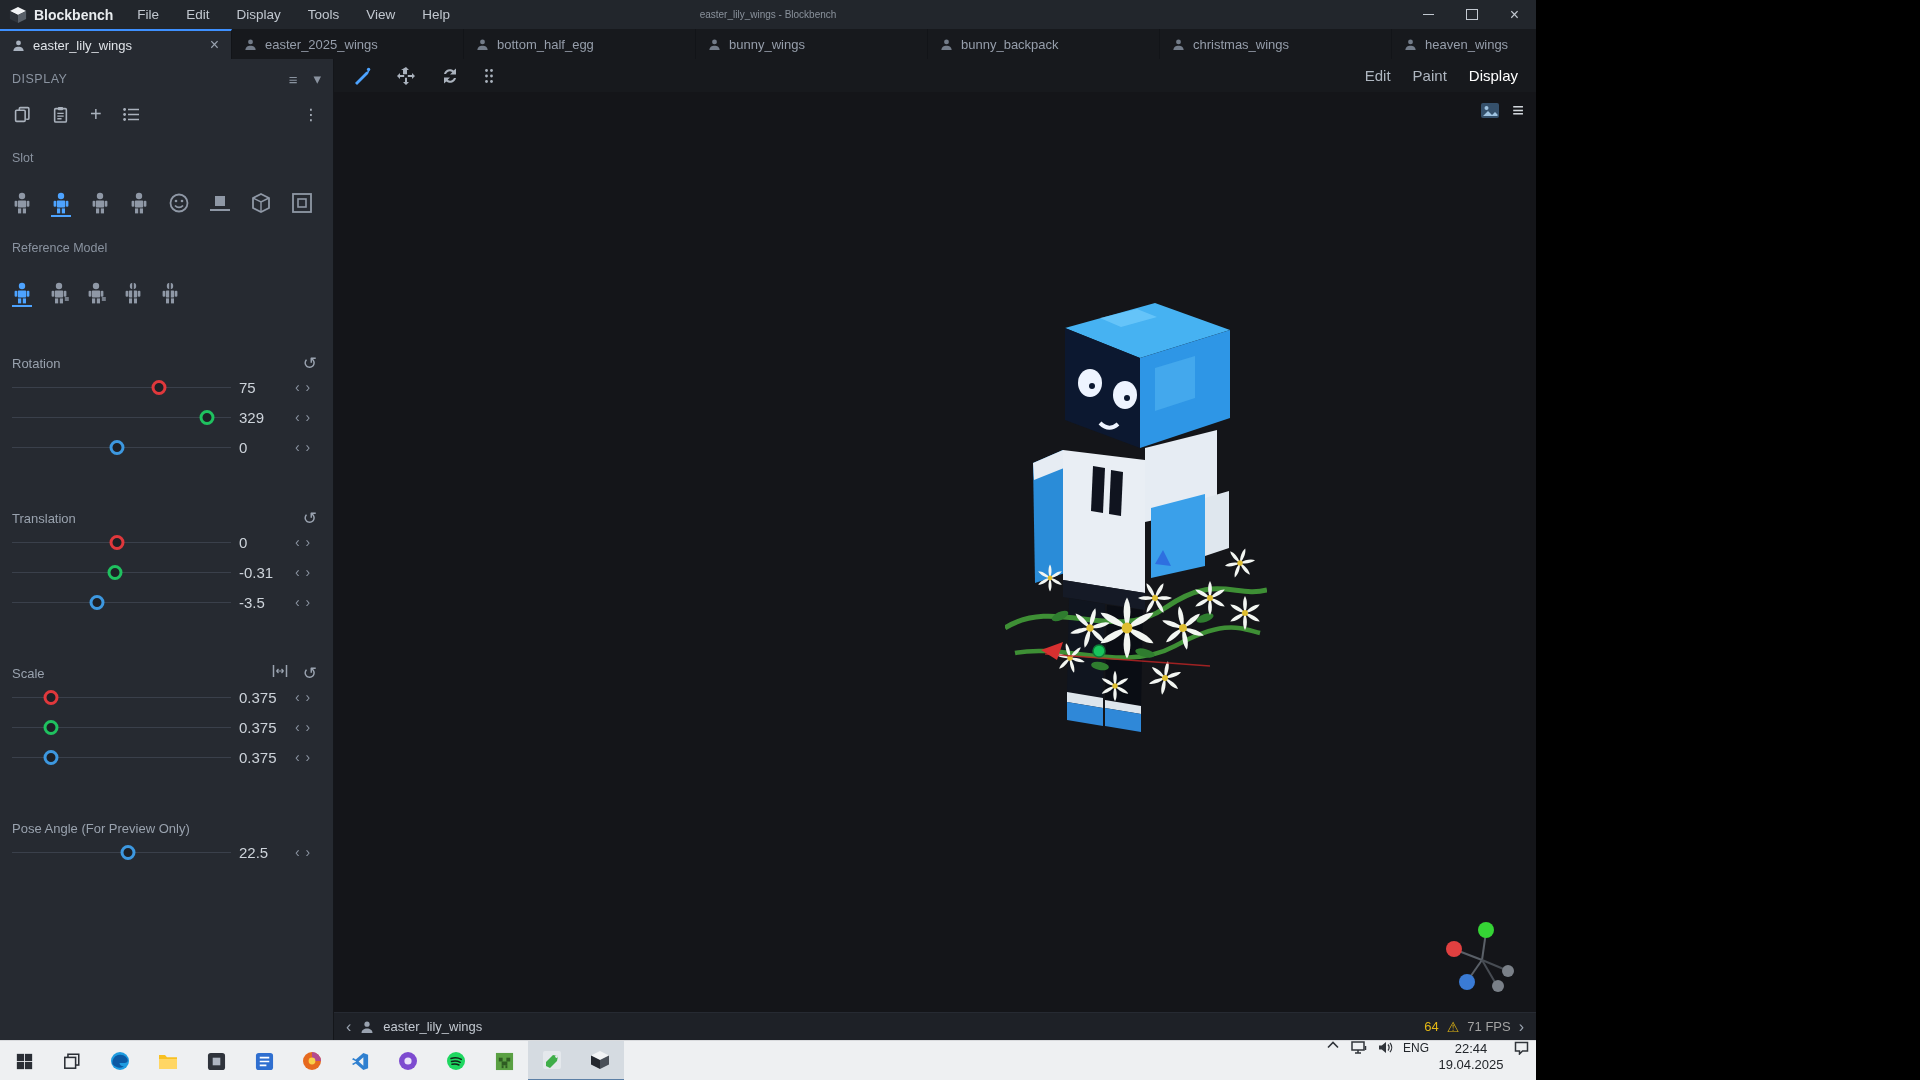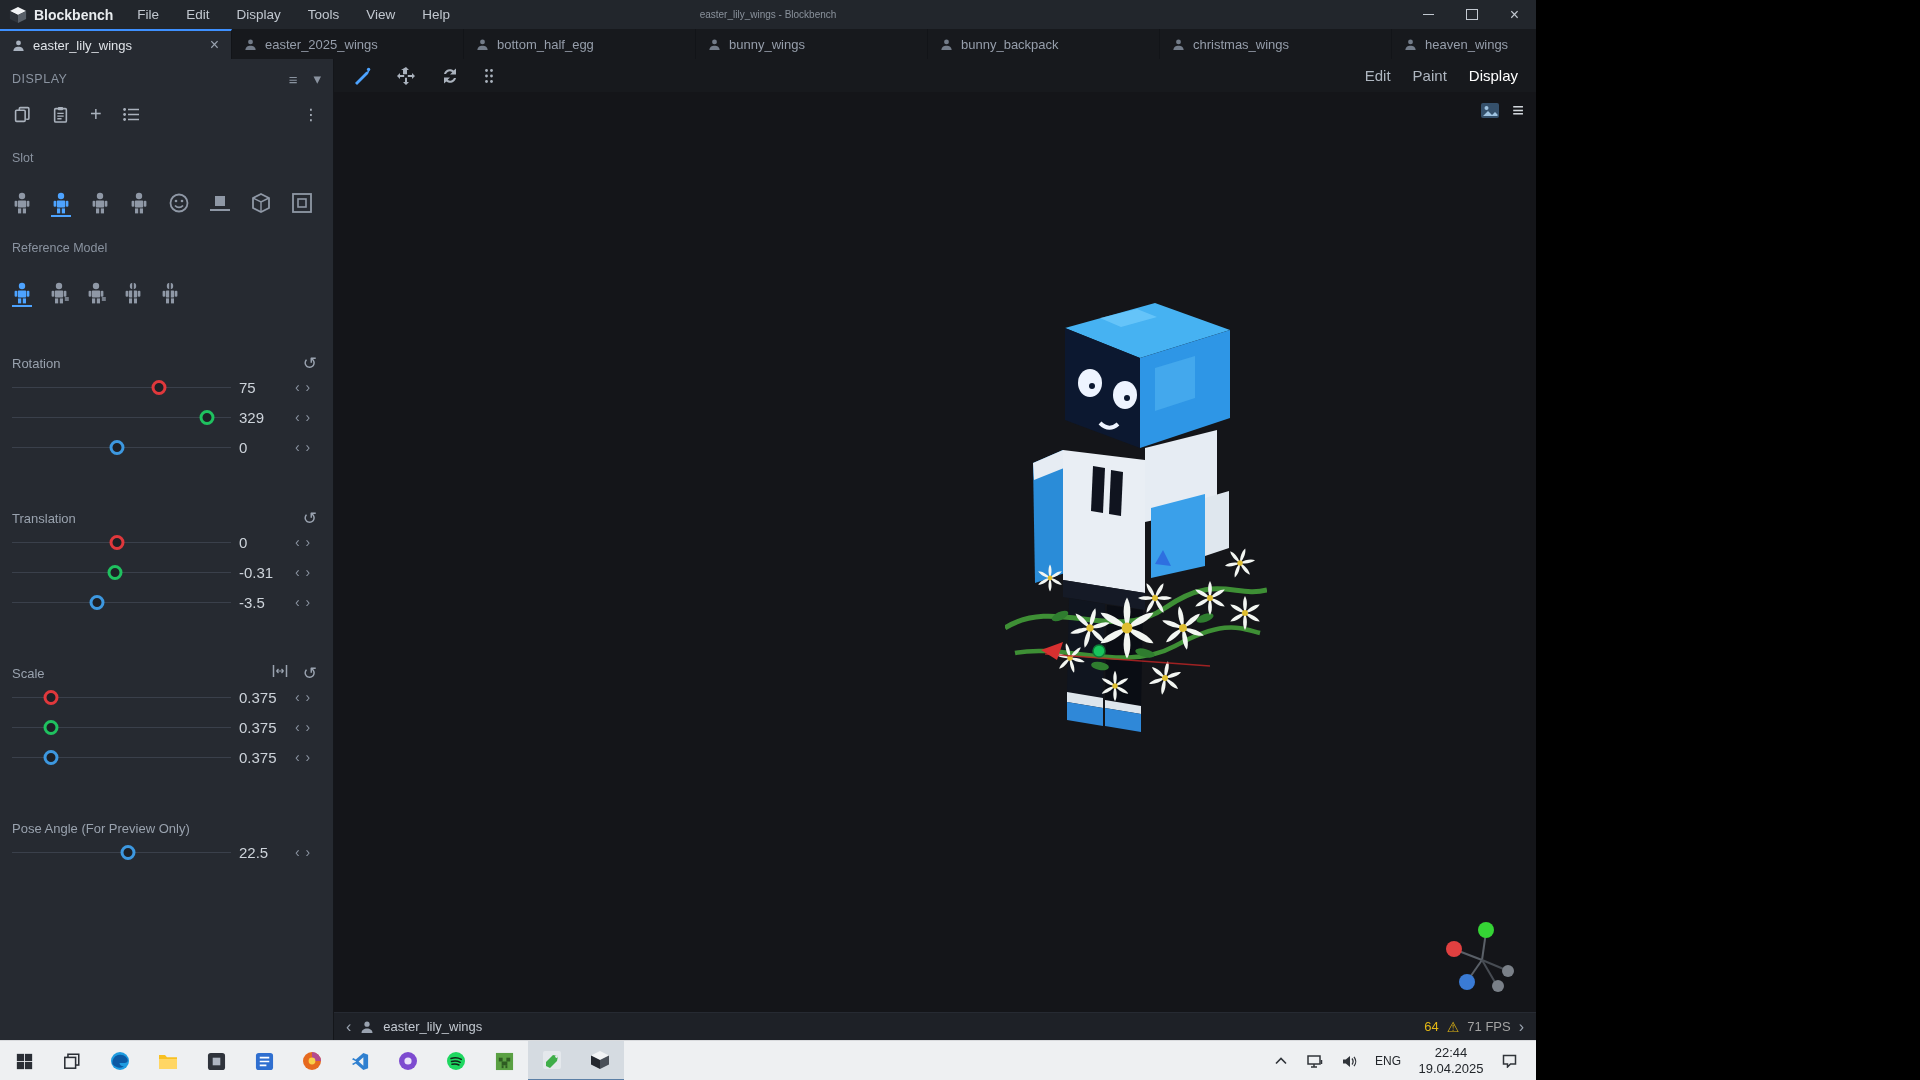--- a/index.html
+++ b/index.html
@@ -84,21 +84,21 @@
   #status-right{margin-left:auto;display:flex;align-items:center;gap:8px;}
   #warn-count{color:#e2b714;}
   #warn-tri{color:#e2b714;font-size:14px;}
   #fps{color:#a3a3a3;}
 
   
   #taskbar{height:40px;background:#eef0f2;border-top:1px solid #d8dadd;display:flex;align-items:stretch;color:#2a2e35;}
   .tb-apps{display:flex;}
   .tb-cell{width:48px;display:flex;align-items:center;justify-content:center;cursor:pointer;}
   .tb-cell.running{background:#d5dbe1;border-bottom:2px solid #5b7fa6;box-sizing:border-box;}
-  .tb-tray{margin-left:auto;display:flex;align-items:center;gap:8px;padding-right:14px;}
+  .tb-tray{margin-left:auto;display:flex;align-items:flex-start;gap:0;padding-right:2px;}
   .tray-item{width:26px;display:flex;align-items:center;justify-content:center;color:#30343a;cursor:pointer;}
   .tray-lang{width:36px;font-size:12px;color:#22262b;}
   .tray-clock{width:74px;text-align:center;font-size:13px;line-height:1.25;color:#22262b;cursor:pointer;}
 </style>
 </head>
 <body>
 
 <div id="app">
 
   <div id="titlebar">

